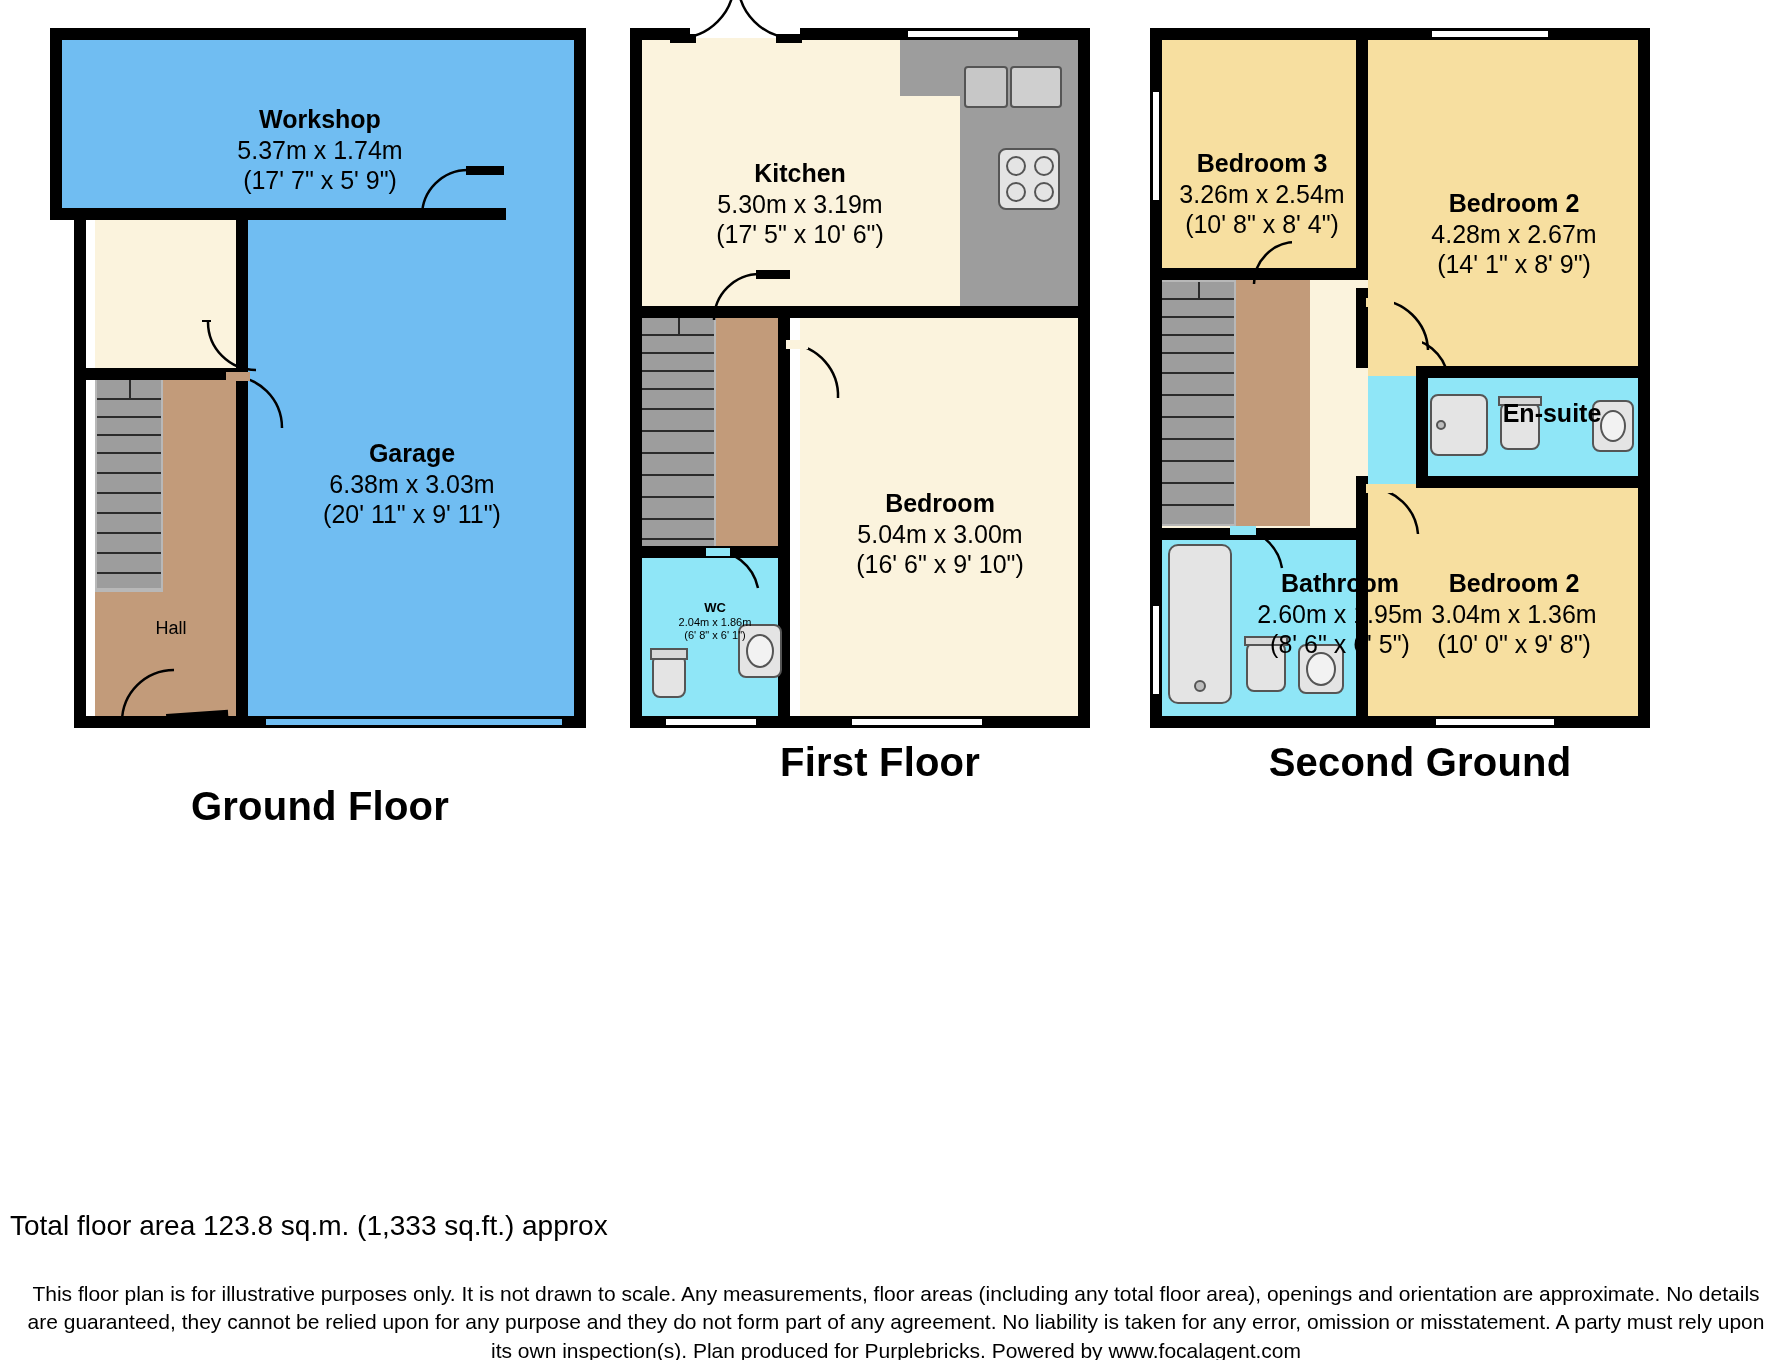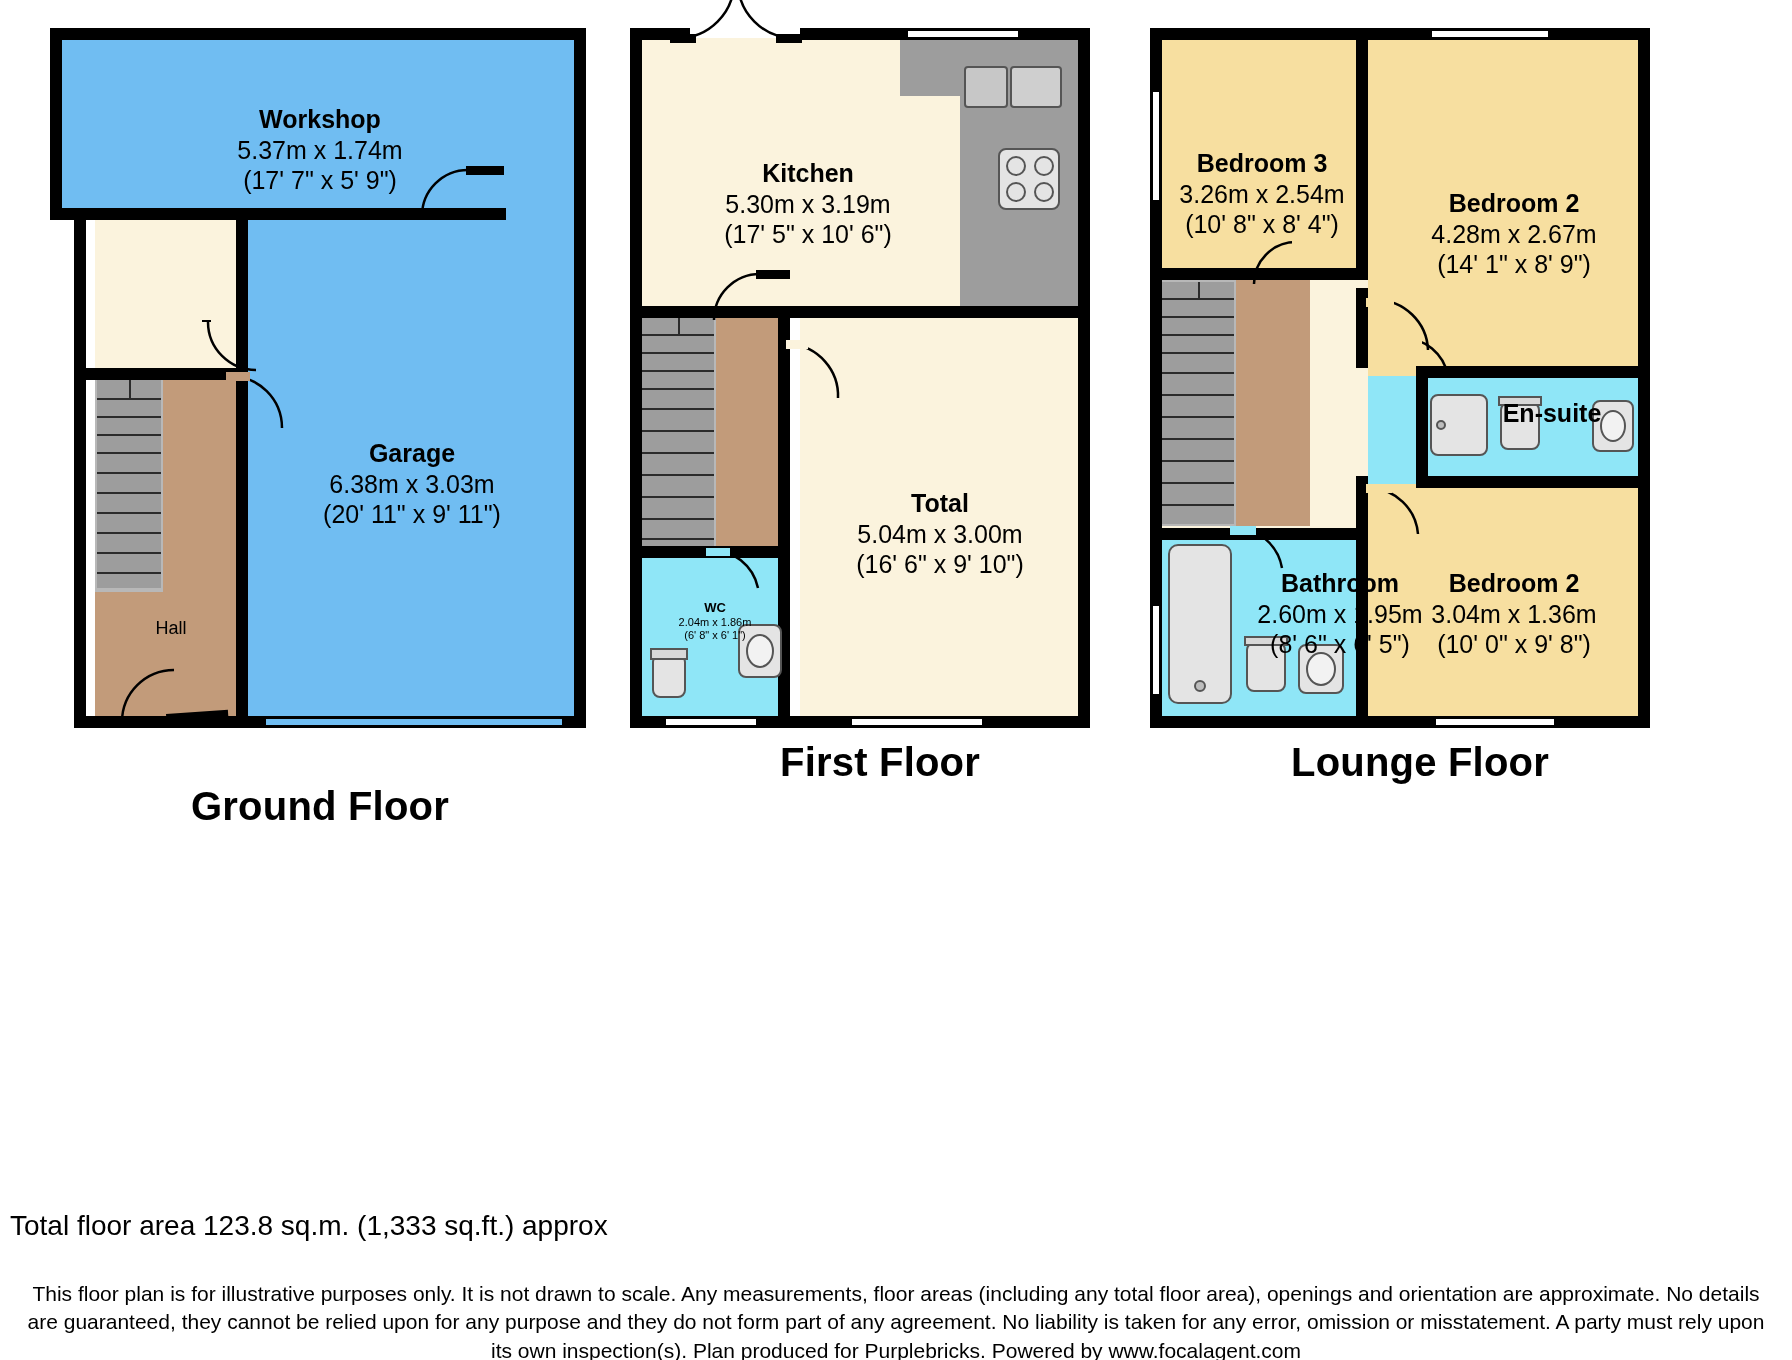--- a/index.html
+++ b/index.html
@@ -299,28 +299,28 @@
         <rect x="0" y="0" width="22" height="9" fill="#fbf3dd"></rect>
       </svg>
     </div>
     <div class="door" style="left:86px; top:528px;">
       <svg width="64" height="44" viewBox="0 0 64 44">
         <path d="M4 2 A 48 48 0 0 1 52 40" fill="none" stroke="#000" stroke-width="2.5"></path>
         <rect x="0" y="0" width="24" height="8" fill="#8fe6f7"></rect>
       </svg>
     </div>
 
-    <div class="label" style="left:48px; top:138px; width:280px;">
+    <div class="label" style="left:40px; top:138px; width:280px;">
       <span class="name">Kitchen</span>
       <span class="dim">5.30m x 3.19m</span>
       <span class="dim">(17' 5" x 10' 6")</span>
     </div>
 
     <div class="label" style="left:180px; top:468px; width:280px;">
-      <span class="name">Total</span>
+      <span class="name">Bedroom</span>
       <span class="dim">5.04m x 3.00m</span>
       <span class="dim">(16' 6" x 9' 10")</span>
     </div>
 
     <div class="label small" style="left:28px; top:580px; width:134px;">
       <span class="name">WC</span>
       <span class="dim">2.04m x 1.86m</span>
       <span class="dim">(6' 8" x 6' 1")</span>
     </div>
 
@@ -437,19 +437,19 @@
       <span class="dim">2.60m x 1.95m</span>
       <span class="dim">(8' 6" x 6' 5")</span>
     </div>
 
     <div class="label" style="left:252px; top:548px; width:244px;">
       <span class="name">Bedroom 2</span>
       <span class="dim">3.04m x 1.36m</span>
       <span class="dim">(10' 0" x 9' 8")</span>
     </div>
 
-    <div class="floor-title" style="top:720px;">Lounge Floor</div>
+    <div class="floor-title" style="top:720px;">Second Ground</div>
   </div>
 
 </div>
 
 <div class="total-area">Total floor area 123.8 sq.m. (1,333 sq.ft.) approx</div>
 <div class="disclaimer">This floor plan is for illustrative purposes only. It is not drawn to scale. Any measurements, floor areas (including any total floor area), openings and orientation are approximate. No details are guaranteed, they cannot be relied upon for any purpose and they do not form part of any agreement. No liability is taken for any error, omission or misstatement. A party must rely upon its own inspection(s). Plan produced for Purplebricks. Powered by www.focalagent.com</div>
 
 </body></html>

